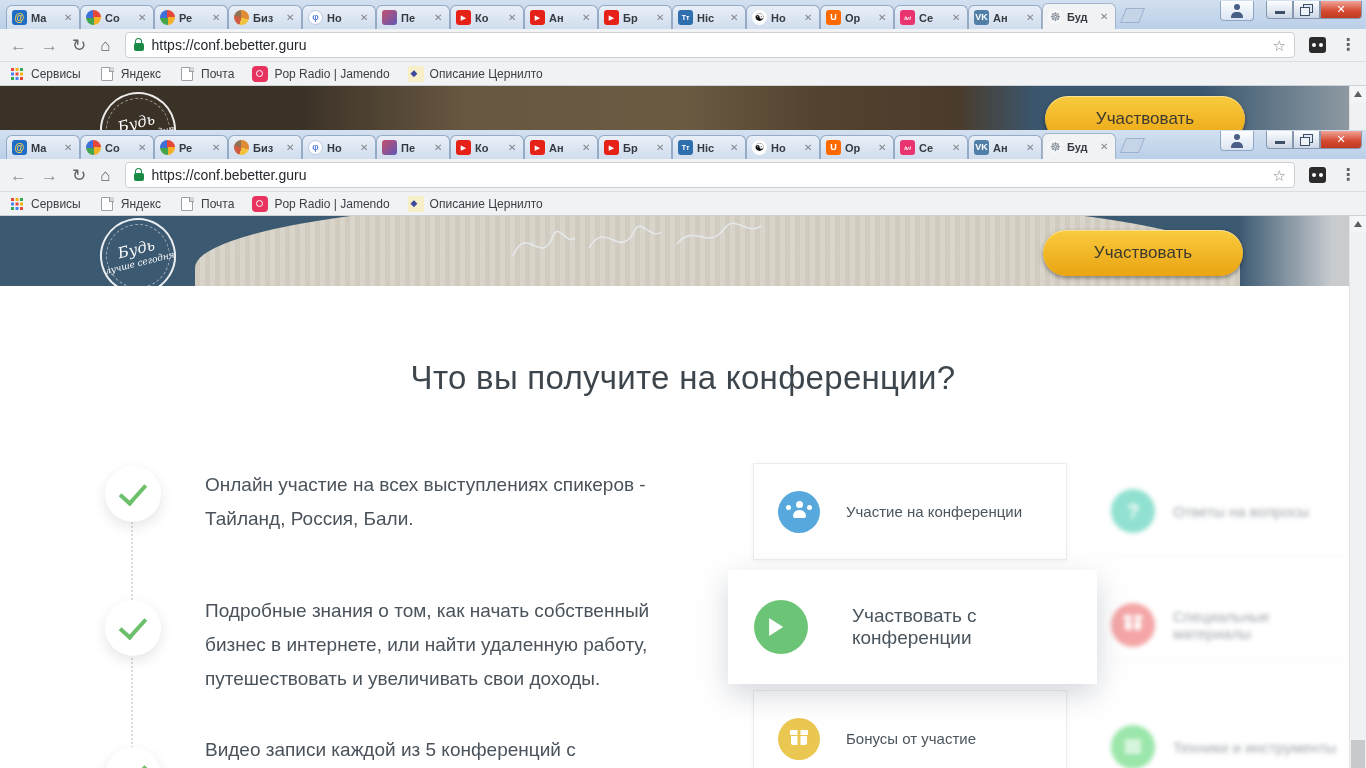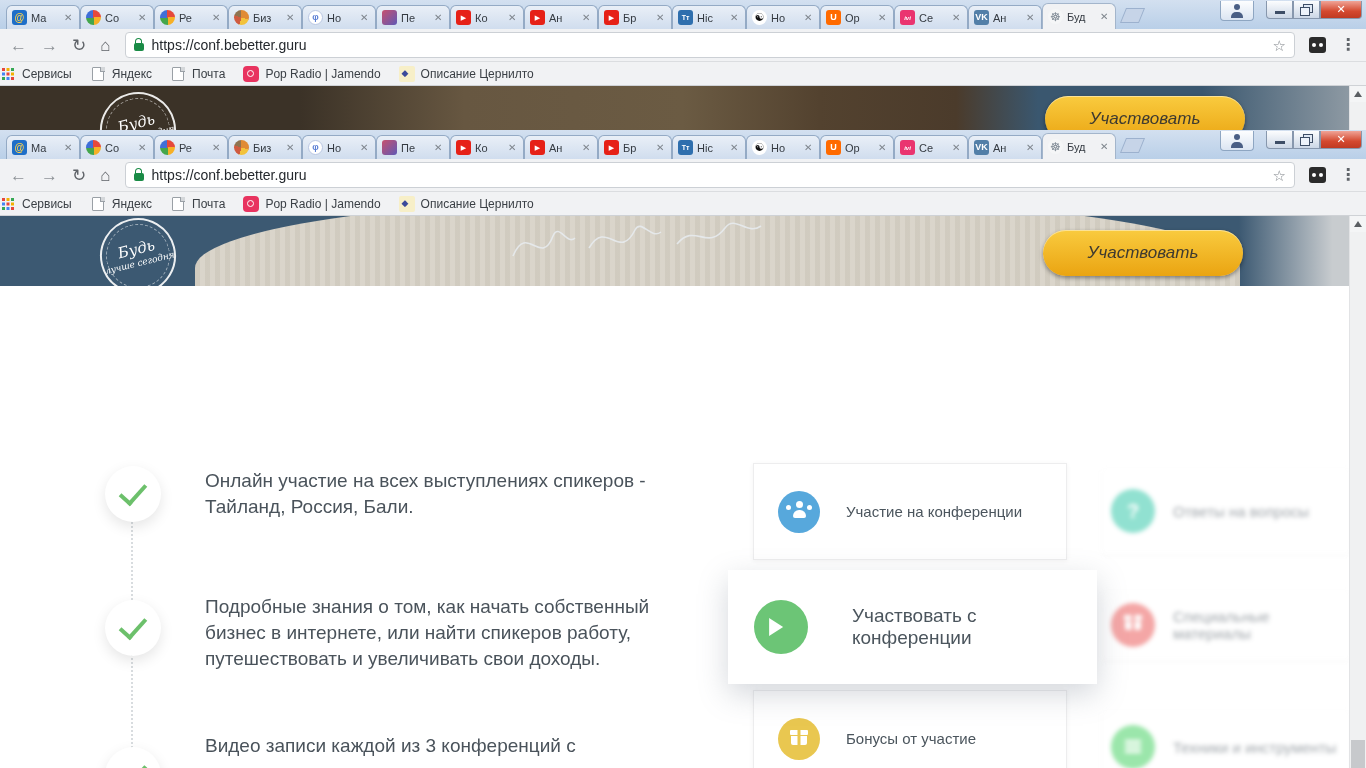--- a/index.html
+++ b/index.html
@@ -14,21 +14,21 @@
   .fav{flex:none;width:15px;height:15px;border-radius:3px;display:flex;align-items:center;justify-content:center;overflow:hidden;}
   .favg{font-weight:bold;font-size:9px;line-height:1;}
   .pinwheel-icon,.phi-icon,.yinyang-icon,.helm-icon,.pie-icon{border-radius:50%;}
   .phi-icon{border:1px solid #b9c6e2;box-sizing:border-box;}
   .mailru-icon .favg{font-size:10px;}
   .tt-icon .favg{font-size:7px;}
   .ivi-icon .favg{font-size:6px;font-style:italic;}
   .helm-icon .favg{font-size:12px;font-weight:normal;}
   .yinyang-icon .favg{font-size:11px;font-weight:normal;}
   .youtube-icon .favg{font-size:7px;}
-  .tab-title{flex:1;font-size:11px;color:#343a41;white-space:nowrap;overflow:hidden;}
+  .tab-title{flex:1;font-size:11px;color:#343a41;white-space:nowrap;overflow:hidden;font-weight:bold;}
   .tab-close{flex:none;width:10px;font-size:10px;color:#7e858c;line-height:1;}
   .tab-close::before{content:"✕";}
   .newtab{flex:none;width:17px;height:13px;margin:0 0 6px 7px;background:#c6d4e8;border:1px solid #9cb1ce;transform:skewX(-22deg);}
   .winctrl{position:absolute;top:1px;right:4px;display:flex;align-items:flex-start;z-index:5;}
   .profile-btn{position:relative;width:32px;height:19px;margin-right:12px;border:1px solid #8fa6c2;border:1px solid #8ea6c2;border-top:none;border-radius:0 0 4px 4px;background:linear-gradient(#fdfeff,#dbe5f2);}
   .profile-btn::before{content:"";position:absolute;top:3px;left:13px;width:6px;height:6px;border-radius:50%;background:#4a5f85;}
   .profile-btn::after{content:"";position:absolute;bottom:2px;left:10px;width:12px;height:6px;border-radius:5px 5px 0 0;background:#4a5f85;}
   .wbtn{position:relative;height:18px;border:1px solid #8797ad;border-top:none;background:linear-gradient(#fcfdfe,#ccd7e6);box-sizing:border-box;}
   .btn-min{width:27px;border-radius:0 0 0 4px;}
   .btn-min::before{content:"";position:absolute;bottom:4px;left:8px;width:10px;height:3px;background:#3e4e66;}
@@ -41,21 +41,21 @@
   .navg{font-size:17px;line-height:1;color:#5f6368;}
   .nav-back,.nav-fwd{color:#8d9296;}
   .urlfield{flex:1;height:24px;background:#fff;border:1px solid #ccd0d5;border-radius:4px;display:flex;align-items:center;padding:0 8px;gap:8px;}
   .lock{position:relative;width:10px;height:8px;background:#1a8b46;border-radius:2px;margin-top:4px;flex:none;}
   .lock::before{content:"";position:absolute;top:-5px;left:1.5px;width:5px;height:6px;border:1.5px solid #1a8b46;border-bottom:none;border-radius:4px 4px 0 0;}
   .urltext{flex:1;font-size:14px;color:#24282d;}
   .star{flex:none;font-size:15px;color:#83888d;line-height:1;}
   .ext-icon{flex:none;position:relative;width:17px;height:16px;border-radius:3px;background:#2b2b2b;}
   .ext-icon::before{content:"";position:absolute;left:3px;top:6px;width:4px;height:4px;border-radius:50%;background:#fff;box-shadow:7px 0 0 #fff;}
   .menu-dots{flex:none;font-size:16px;font-weight:bold;color:#5f6368;line-height:1;}
-  .bmbar{height:24px;background:#f1f2f4;border-bottom:1px solid #cfd2d6;display:flex;align-items:center;gap:18px;box-sizing:border-box;}
+  .bmbar{height:24px;background:#f1f2f4;border-bottom:1px solid #cfd2d6;display:flex;align-items:center;padding-left:9px;gap:18px;box-sizing:border-box;}
   .bm{display:flex;align-items:center;gap:6px;}
   .bml{font-size:12px;color:#3b4046;white-space:nowrap;}
   .bmi{flex:none;position:relative;width:16px;height:16px;}
   .apps-grid-icon::before{content:"";position:absolute;left:2px;top:2px;width:3px;height:3px;background:#e5473c;
      box-shadow:4.5px 0 #f3b100,9px 0 #35a853,0 4.5px #4486f4,4.5px 4.5px #e5473c,9px 4.5px #f3b100,0 9px #35a853,4.5px 9px #4486f4,9px 9px #e5473c;}
   .doc-icon::before{content:"";position:absolute;left:2px;top:1px;width:10px;height:12px;background:#fff;border:1px solid #9aa0a6;border-radius:1px;}
   .doc-icon::after{content:"";position:absolute;right:1px;top:1px;width:4px;height:4px;background:#d4d7da;border-left:1px solid #9aa0a6;border-bottom:1px solid #9aa0a6;}
   .popradio-icon{border-radius:4px;background:#e8335f;}
   .popradio-icon::before{content:"";position:absolute;left:4px;top:4px;width:5px;height:5px;border:1.8px solid #fff;border-radius:50%;}
   .cernilto-icon{border-radius:2px;background:#f7efc8;}
@@ -63,42 +63,42 @@
   
   .strip1{position:absolute;top:86px;left:0;right:0;height:44px;overflow:hidden;
     background:linear-gradient(90deg,#3b3227 0%,#3b3227 22%,#675741 34%,#6b5b43 50%,#53422f 60%,#4b3b2b 70%,#3a576f 76%,#3a576f 88%,#97a1a9 100%);}
   .stamp{position:absolute;width:72px;height:72px;border-radius:50%;border:2px solid rgba(255,255,255,.9);
     transform:rotate(-14deg);display:flex;flex-direction:column;align-items:center;justify-content:center;color:#fff;}
   .stamp::after{content:"";position:absolute;inset:4px;border:1px dashed rgba(255,255,255,.5);border-radius:50%;}
   .stamp .l1{font-family:"DejaVu Serif","Liberation Serif",serif;font-style:italic;font-size:15px;line-height:1;}
   .stamp .l2{font-family:"DejaVu Serif","Liberation Serif",serif;font-style:italic;font-size:9px;line-height:1.4;}
   .cta{position:absolute;width:200px;height:46px;border-radius:24px;background:linear-gradient(#f9cb3f,#eaa411);
     box-shadow:0 2px 4px rgba(0,0,0,.4), inset 0 1px 0 rgba(255,255,255,.45);
-    display:flex;align-items:center;justify-content:center;font-size:17px;color:#3e3a30;font-style:italic;}
+    display:flex;align-items:center;justify-content:center;font-size:17px;color:#3e3a30;}
   
   .page2{position:absolute;top:216px;left:0;right:0;bottom:0;background:#fff;overflow:hidden;}
   .hero{position:absolute;top:0;left:0;right:0;height:70px;background:#3c5972;overflow:hidden;}
   .sweater{position:absolute;left:195px;top:-18px;width:1045px;height:120px;background:#d8d3c8;
     border-radius:45% 45% 0 0/70px 70px 0 0;
     background-image:repeating-linear-gradient(90deg,rgba(90,80,60,.06) 0 5px,rgba(255,255,255,.05) 5px 10px);}
   .herofade{position:absolute;right:17px;top:0;bottom:0;width:110px;background:linear-gradient(90deg,rgba(200,204,207,0),#c8cccf 85%);}
   .sig{position:absolute;left:505px;top:0;}
   .heading{position:absolute;top:143px;left:0;right:0;text-align:center;font-size:33px;color:#3e464d;letter-spacing:.3px;}
   .checklist{position:absolute;inset:0;}
   .dotline{position:absolute;left:131px;top:306px;height:246px;border-left:2px dotted #d8dcdf;z-index:0;}
   .chk{position:absolute;left:105px;display:flex;gap:44px;align-items:flex-start;}
   .chk:nth-child(1){top:250px;}
   .chk:nth-child(2){top:376px;}
   .chk:nth-child(3){top:515px;}
   .chk:nth-child(2) .chk-circle{margin-top:8px;}
   .chk:nth-child(3) .chk-circle{margin-top:16px;}
   .chk-circle{position:relative;z-index:1;flex:none;width:56px;height:56px;border-radius:50%;background:#fff;
     box-shadow:0 5px 14px rgba(0,0,0,.10);display:flex;align-items:center;justify-content:center;}
   .chk-mark{width:22px;height:11px;border-left:4px solid #6cc06b;border-bottom:4px solid #6cc06b;transform:rotate(-48deg);margin-top:-6px;}
-  .chk-text{width:470px;margin-top:2px;font-size:19px;line-height:26px;color:#4a535b;white-space:pre-line;}
+  .chk-text{width:470px;margin-top:2px;font-size:19px;line-height:34px;color:#4a535b;white-space:pre-line;}
   .cards,.cardsf{position:absolute;inset:0;pointer-events:none;}
   .cardm,.cardf{position:absolute;background:#fff;display:flex;align-items:center;box-sizing:border-box;}
   .cardm{border:1px solid #ededee;box-shadow:0 1px 5px rgba(0,0,0,.05);}
   .cardm:nth-child(1){left:753px;top:247px;width:314px;height:97px;filter:blur(.6px);}
   .cardm:nth-child(2){left:728px;top:354px;width:369px;height:114px;border:none;box-shadow:0 10px 28px rgba(120,130,145,.32);z-index:2;}
   .cardm:nth-child(3){left:753px;top:474px;width:314px;height:97px;filter:blur(.6px);}
   .cardf{left:1103px;width:246px;filter:blur(2.2px);opacity:.62;box-shadow:0 1px 4px rgba(0,0,0,.05);}
   .cardf:nth-child(1){top:252px;height:86px;}
   .cardf:nth-child(2){top:374px;height:70px;}
   .cardf:nth-child(3){top:494px;height:74px;}
@@ -455,43 +455,44 @@
         <path d="M8,40 C22,6 36,52 48,20 C54,6 62,30 70,22 M84,32 C102,2 114,46 130,14 C136,2 146,24 156,16 M172,28 C190,6 202,36 220,12 C230,-2 242,20 256,10" fill="none" stroke="#e9eef3" stroke-width="1.6" opacity="0.8"></path>
       </svg>
       <div class="stamp" style="left:100px;top:2px;">
         <span class="l1">Будь</span>
         <span class="l2">лучше сегодня</span>
       </div>
       <div class="herofade"></div>
       <div class="cta" style="left:1043px;top:14px;">Участвовать</div>
     </div>
 
+    <div class="heading">Что вы получите на конференции?</div>
 
     <div class="dotline"></div>
     <div class="checklist">
       <div class="chk">
           <span class="chk-circle">
             <i class="chk-mark"></i>
           </span>
           <div class="chk-text">Онлайн участие на всех выступлениях спикеров -
 Тайланд, Россия, Бали.</div>
         </div>
         <div class="chk">
           <span class="chk-circle">
             <i class="chk-mark"></i>
           </span>
           <div class="chk-text">Подробные знания о том, как начать собственный
-бизнес в интернете, или найти спикеров работу,
+бизнес в интернете, или найти удаленную работу,
 путешествовать и увеличивать свои доходы.</div>
         </div>
         <div class="chk">
           <span class="chk-circle">
             <i class="chk-mark"></i>
           </span>
-          <div class="chk-text">Видео записи каждой из 3 конференций с</div>
+          <div class="chk-text">Видео записи каждой из 5 конференций с</div>
         </div>
     </div>
 
     <div class="cards">
       <div class="cardm" style="pointer-events:auto;">
           <span class="cic people-icon" style="--c: #57a8dc;">
             <i class="p1"></i>
             <i class="p2"></i>
             <i class="p3"></i>
           </span>

